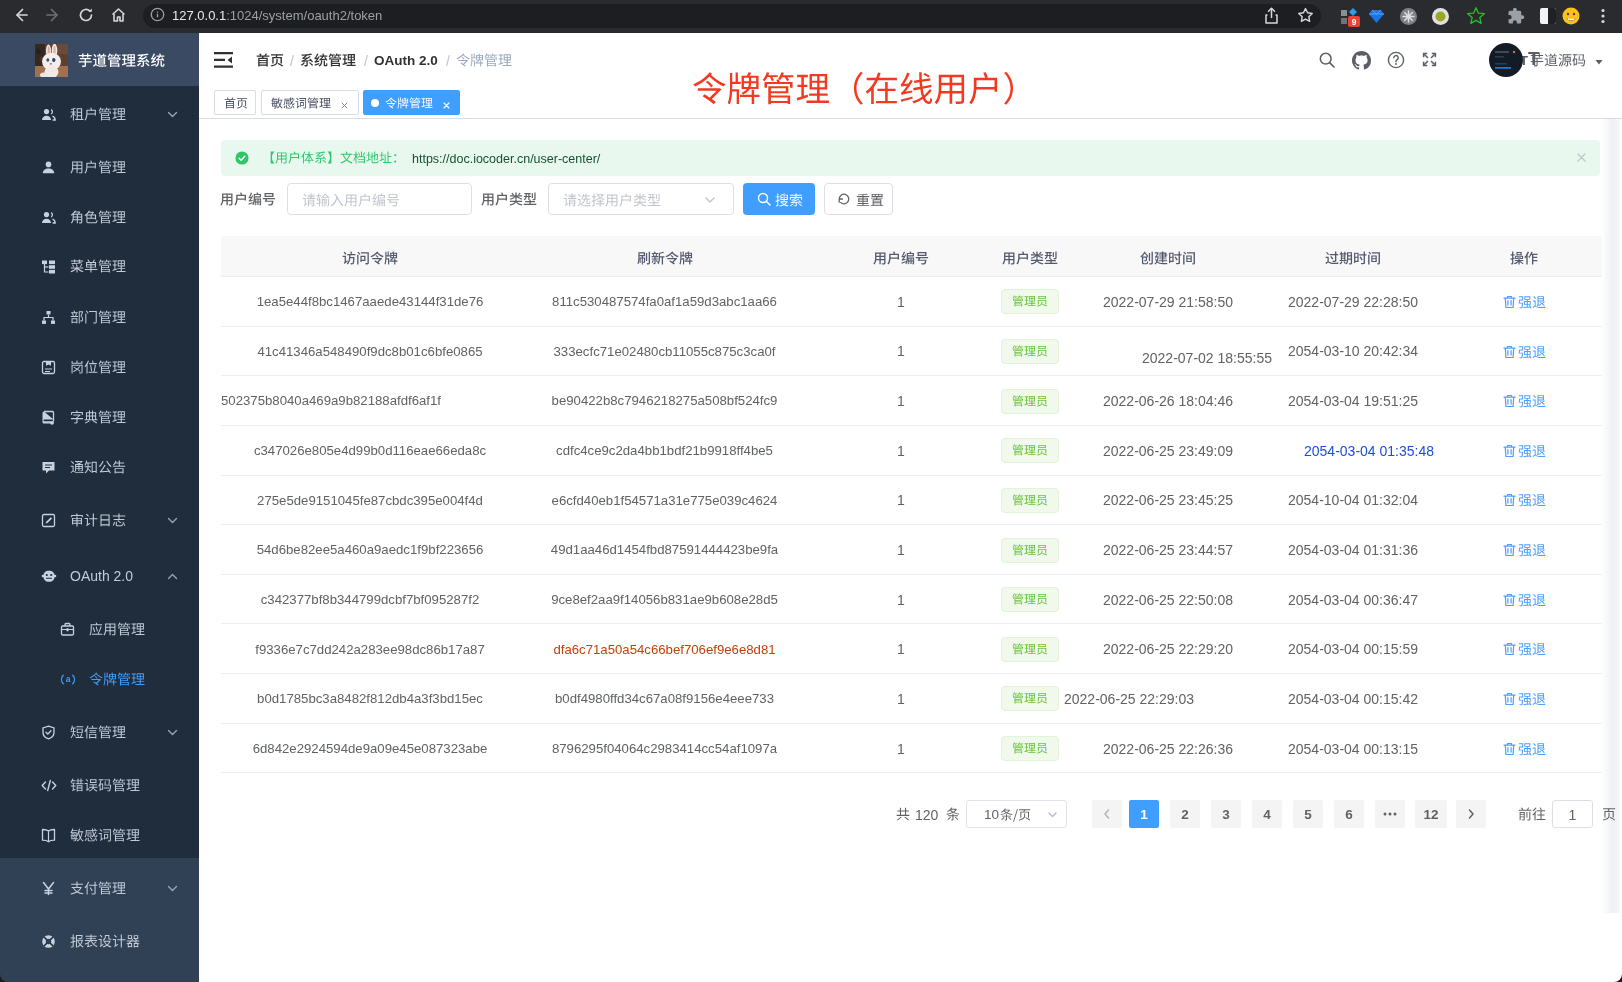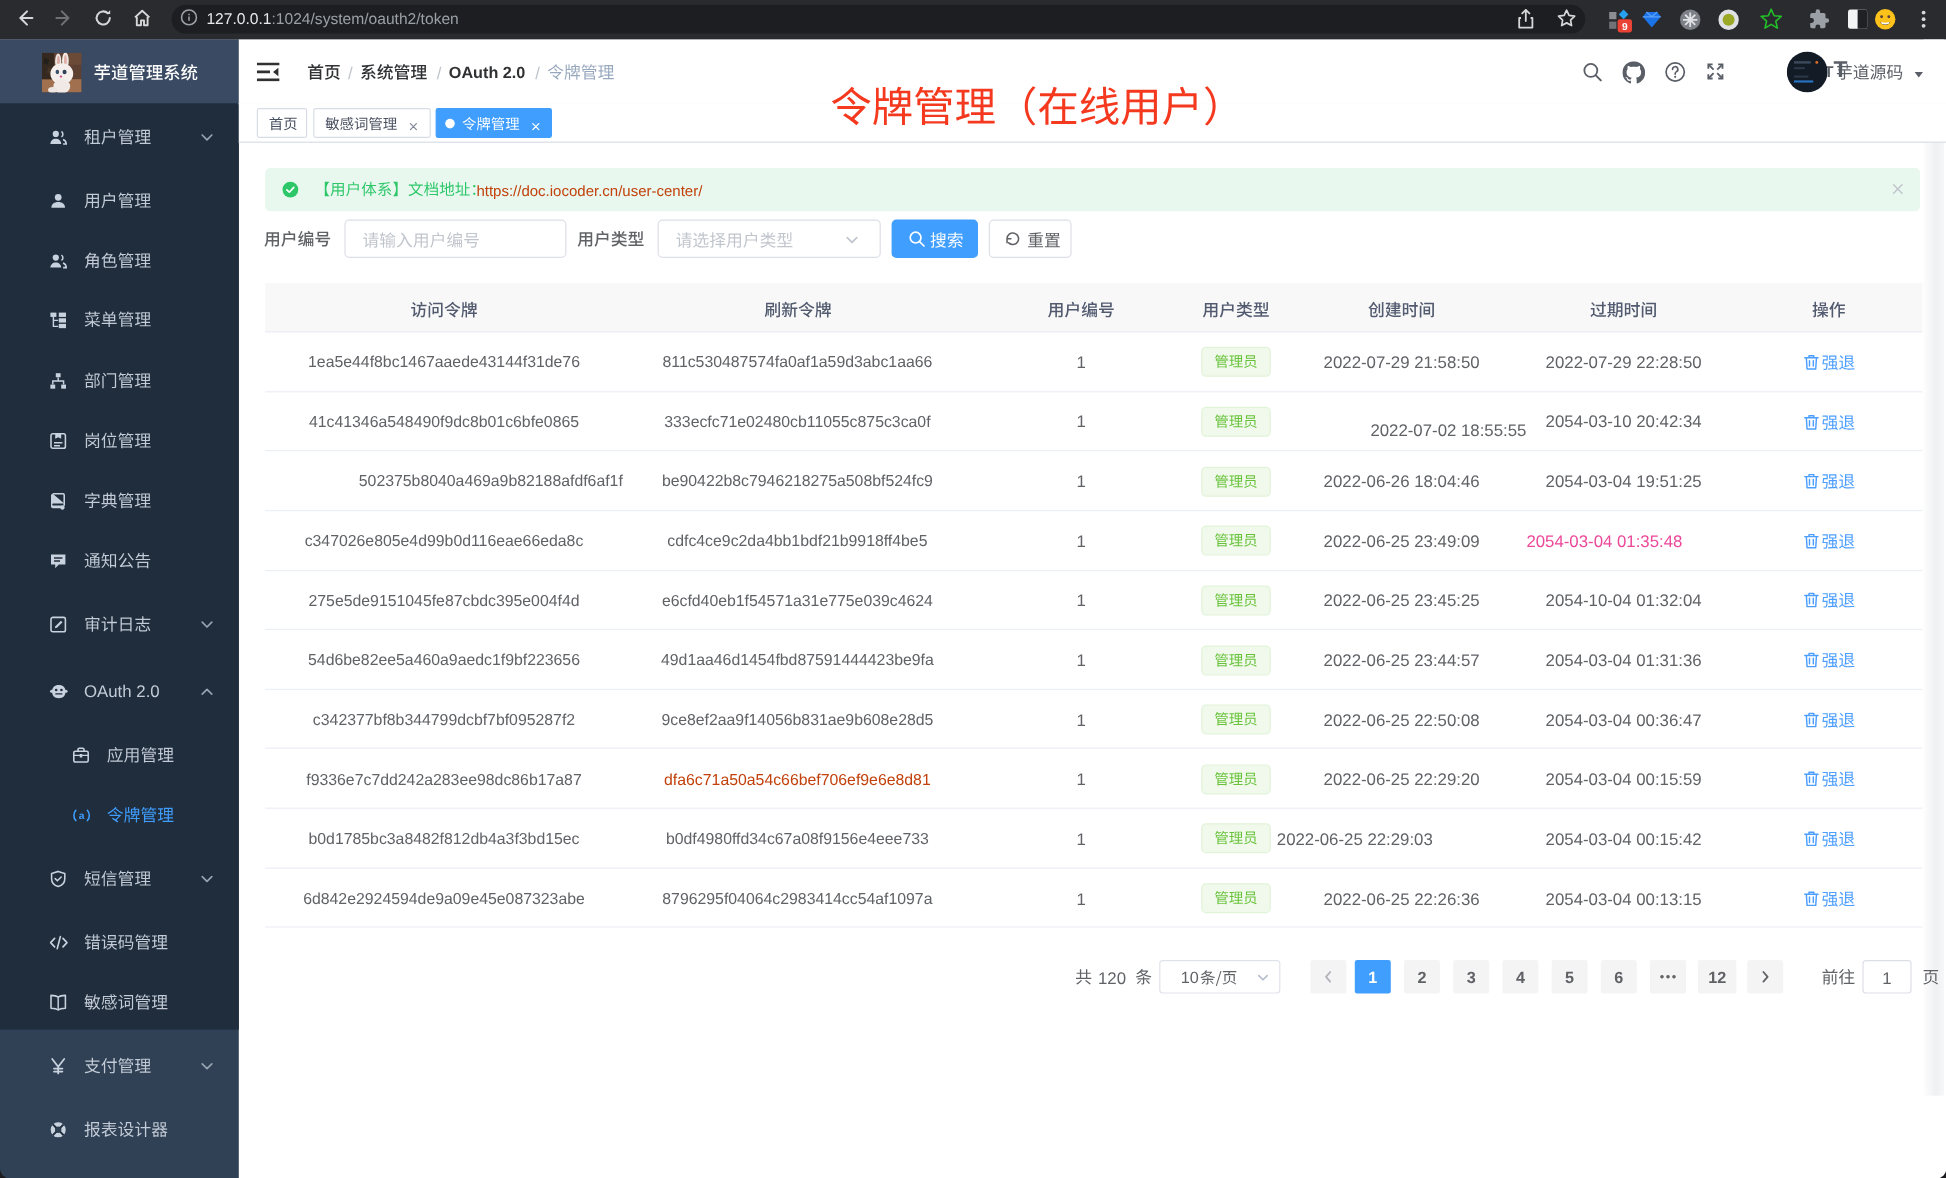--- a/index.html
+++ b/index.html
@@ -651,21 +651,21 @@
           <use href="#gR55" x="4000"></use>
           <use href="#gR56" x="5000"></use>
           <use href="#gR57" x="6000"></use>
           <use href="#gR58" x="7000"></use>
           <use href="#gR59" x="8000"></use>
           <use href="#gR60" x="9000"></use>
           <use href="#gR61" x="10000"></use>
         </g>
       </svg>
     </div>
-<div style="position:absolute;left:397px;top:151.5px;font:400 12.5px 'Liberation Sans',sans-serif;color:#c2410c;white-space:nowrap">https://doc.iocoder.cn/user-center/</div>
+<div style="position:absolute;left:412px;top:151.5px;font:400 12.5px 'Liberation Sans',sans-serif;color:#14532d;white-space:nowrap">https://doc.iocoder.cn/user-center/</div>
 <svg style="position:absolute;left:1575px;top:151px" width="13" height="13" viewBox="0 0 13 13">
       <path d="M3 3l7 7M10 3l-7 7" stroke="#c0c4cc" stroke-width="1.2" stroke-linecap="round"></path>
     </svg>
 <div style="position:absolute;left:220.0px;top:192.0px;line-height:0">
       <svg width="56.0" height="14" viewBox="0 0 4000 1000" style="overflow:visible" fill="#606266">
         <g transform="translate(0,880) scale(1,-1)">
           <use href="#gM62" x="0"></use>
           <use href="#gM63" x="1000"></use>
           <use href="#gM64" x="2000"></use>
           <use href="#gM65" x="3000"></use>
@@ -855,21 +855,21 @@
     </svg>
 <div style="position:absolute;left:1518.0px;top:344.5px;line-height:0">
       <svg width="28.0" height="14" viewBox="0 0 2000 1000" style="overflow:visible" fill="#4c9eff">
         <g transform="translate(0,880) scale(1,-1)">
           <use href="#gR96" x="0"></use>
           <use href="#gR97" x="1000"></use>
         </g>
       </svg>
     </div>
 <div style="position:absolute;left:221px;top:376.28px;width:1381px;height:49.64px;border-bottom:1px solid #ebeef5;box-sizing:border-box"></div>
-<div style="position:absolute;left:221px;top:393.29999999999995px;width:298px;text-align:right;font:400 13.2px 'Liberation Sans',sans-serif;color:#606266;white-space:nowrap">502375b8040a469a9b82188afdf6af1f</div>
+<div style="position:absolute;left:221px;top:393.29999999999995px;width:298px;text-align:left;font:400 13.2px 'Liberation Sans',sans-serif;color:#606266;white-space:nowrap">502375b8040a469a9b82188afdf6af1f</div>
 <div style="position:absolute;left:519px;top:393.29999999999995px;width:291px;text-align:center;font:400 13.2px 'Liberation Sans',sans-serif;color:#606266;white-space:nowrap">be90422b8c7946218275a508bf524fc9</div>
 <div style="position:absolute;left:810px;top:393.09999999999997px;width:182px;text-align:center;font:400 14px 'Liberation Sans',sans-serif;color:#606266;white-space:nowrap">1</div>
 <div style="position:absolute;left:1001.0px;top:388.59999999999997px;width:58px;height:25px;background:#f0f9eb;border:1px solid #e1f3d8;border-radius:4px;box-sizing:border-box"></div>
 <div style="position:absolute;left:1012.0px;top:394.6px;line-height:0">
       <svg width="36.0" height="12" viewBox="0 0 3000 1000" style="overflow:visible" fill="#67c23a">
         <g transform="translate(0,880) scale(1,-1)">
           <use href="#gR8" x="0"></use>
           <use href="#gR9" x="1000"></use>
           <use href="#gR95" x="2000"></use>
         </g>
@@ -896,21 +896,21 @@
 <div style="position:absolute;left:1012.0px;top:444.2px;line-height:0">
       <svg width="36.0" height="12" viewBox="0 0 3000 1000" style="overflow:visible" fill="#67c23a">
         <g transform="translate(0,880) scale(1,-1)">
           <use href="#gR8" x="0"></use>
           <use href="#gR9" x="1000"></use>
           <use href="#gR95" x="2000"></use>
         </g>
       </svg>
     </div>
 <div style="position:absolute;left:1064px;top:442.74px;width:208px;text-align:center;font:400 14px 'Liberation Sans',sans-serif;color:#606266;white-space:nowrap">2022-06-25 23:49:09</div>
-<div style="position:absolute;left:1272px;top:442.74px;width:162px;text-align:left;font:400 14px 'Liberation Sans',sans-serif;color:#ec4899;white-space:nowrap">2054-03-04 01:35:48</div>
+<div style="position:absolute;left:1272px;top:442.74px;width:162px;text-align:right;font:400 14px 'Liberation Sans',sans-serif;color:#1d4ed8;white-space:nowrap">2054-03-04 01:35:48</div>
 <svg style="position:absolute;left:1502.5px;top:443.7px" width="13" height="14" viewBox="0 0 13 14">
       <path d="M1 3.2h11M4.5 3V1.5h4V3M2.3 3.4l.6 9.1h7.2l.6-9.1M4.9 5.5v4.6M8.1 5.5v4.6" stroke="#4c9eff" stroke-width="1.2" fill="none" stroke-linecap="round" stroke-linejoin="round"></path>
     </svg>
 <div style="position:absolute;left:1518.0px;top:443.7px;line-height:0">
       <svg width="28.0" height="14" viewBox="0 0 2000 1000" style="overflow:visible" fill="#4c9eff">
         <g transform="translate(0,880) scale(1,-1)">
           <use href="#gR96" x="0"></use>
           <use href="#gR97" x="1000"></use>
         </g>
       </svg>

